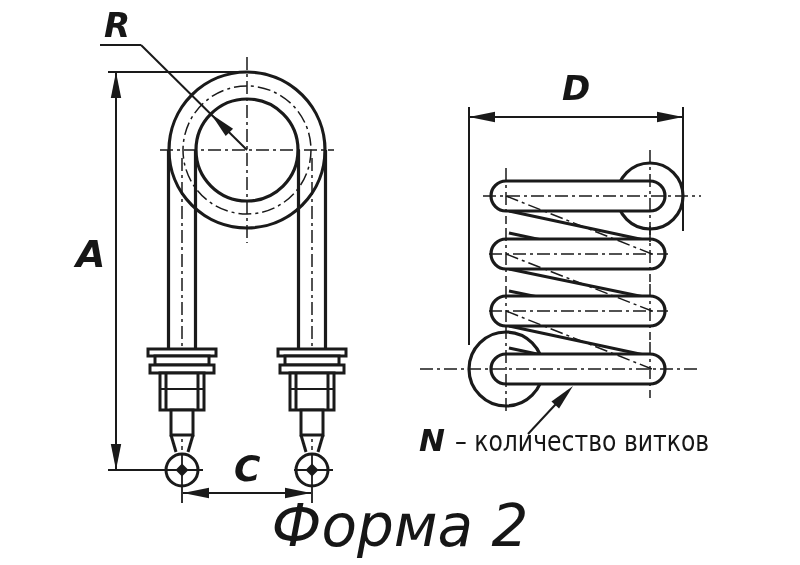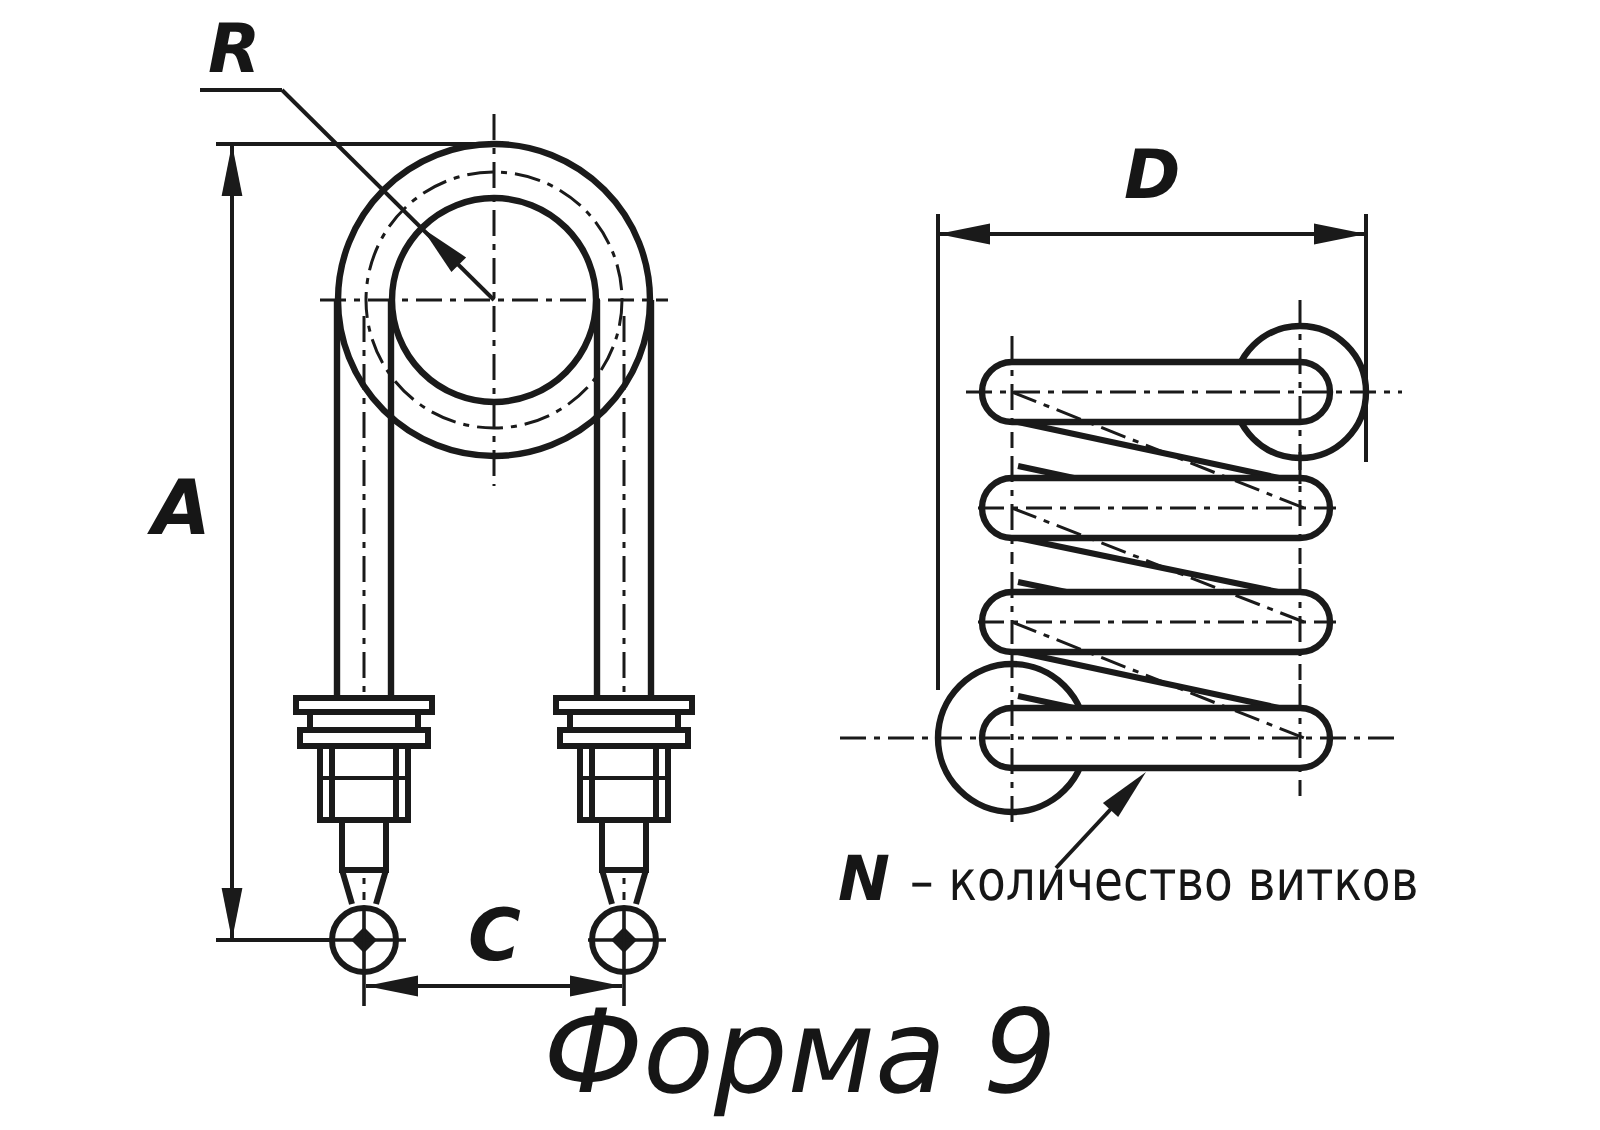--- a/index.html
+++ b/index.html
@@ -147,14 +147,14 @@
   <div class="lbl dim-letter" id="lbl-R">R</div>
   <div class="lbl dim-letter" id="lbl-A">A</div>
   <div class="lbl dim-letter" id="lbl-C">C</div>
   <div class="lbl dim-letter" id="lbl-D">D</div>
 
   <div class="lbl" id="lbl-N">
     <span class="nvar">N</span>
     <span class="ncap">– количество витков</span>
   </div>
 
-  <div class="lbl" id="form-title">Форма 9</div>
+  <div class="lbl" id="form-title">Форма 2</div>
 </div>
 
 </body></html>

